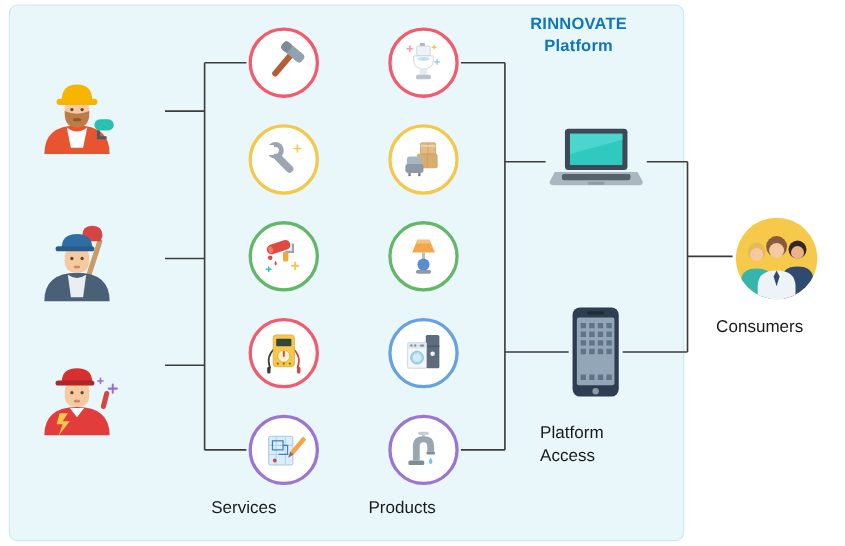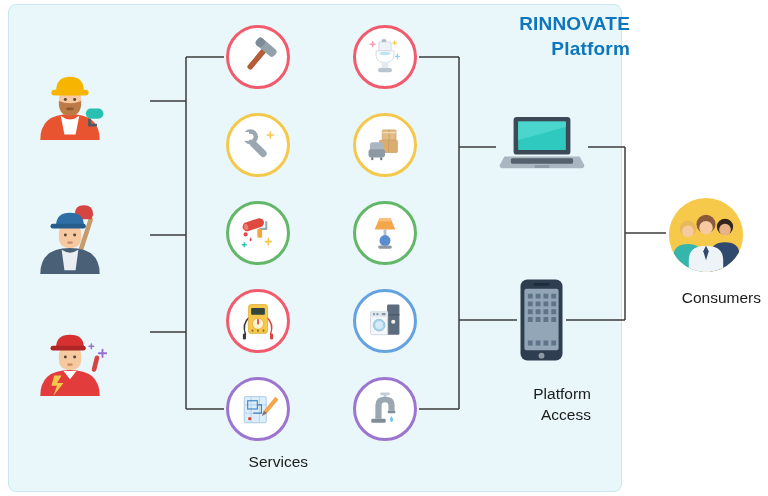--- a/index.html
+++ b/index.html
@@ -1,24 +1,24 @@
 <!DOCTYPE html>
 <html><head>
 <meta charset="utf-8">
 <style>
   html,body{margin:0;padding:0;background:#ffffff;}
   .canvas{position:relative;width:768px;height:496px;background:#ffffff;
           font-family:"Liberation Sans",sans-serif;overflow:hidden;}
   .platform-box{position:absolute;left:8px;top:4px;width:612px;height:486px;
                 border:1px solid #c9e8f2;border-radius:8px;background:#e9f7fb;}
   .connectors{position:absolute;left:0;top:0;pointer-events:none;}
-  .title{position:absolute;left:450px;top:12px;width:180px;text-align:right;
-         font-weight:bold;font-size:19px;line-height:1.3;white-space:pre-line;
+  .title{position:absolute;left:436px;top:12px;width:180px;text-align:center;
+         font-weight:bold;font-size:15px;line-height:1.3;white-space:pre-line;
          letter-spacing:.2px;}
-  .label{position:absolute;text-align:right;font-size:15.5px;color:#1a1a1a;
+  .label{position:absolute;text-align:left;font-size:15.5px;color:#1a1a1a;
          white-space:pre-line;line-height:1.35;}
   .circle-icon{position:absolute;width:58px;height:58px;border:3px solid #ccc;
                border-radius:50%;background:#ffffff;display:flex;
                align-items:center;justify-content:center;}
   .avatar{position:absolute;}
   .device{position:absolute;}
 </style>
 </head>
 <body>
 
@@ -211,21 +211,22 @@
     <svg viewBox="0 0 64 64" width="44" height="44">
       <rect x="25" y="8" width="14" height="4" rx="2" fill="#c3cdd6"></rect>
       <rect x="30" y="11" width="4" height="5" fill="#c3cdd6"></rect>
       <path d="M18 46 V26 Q18 14 32 14 Q46 14 46 26 V34 H37 V27 Q37 22 32 22 Q27 22 27 27 V46 Z" fill="#9aa7b0"></path>
       <rect x="36" y="34" width="11" height="4" rx="1" fill="#7f8d99"></rect>
       <rect x="12" y="46" width="21" height="6" rx="2" fill="#7f8d99"></rect>
       <path d="M41.5 42 q4.5 6.5 0 9 q-4.5 -2.5 0 -9" fill="#6ec6e8"></path>
     </svg>
   </div>
 
-  <div class="label" style="left:208px;top:452px;width:100px">Services</div>
+  <div class="label" style="left:192px;top:452px;width:100px">Services</div>
+  <div class="label" style="left:335px;top:452px;width:100px">Products</div>
 
   <div class="device" style="left:498px;top:115px">
     <svg viewBox="0 0 96 64" width="88" height="59">
       <rect x="17" y="2" width="62" height="41" rx="3.5" fill="#3b4a56"></rect>
       <rect x="22" y="7" width="52" height="31" fill="#2fc9c0"></rect>
       <path d="M22 7 h52 v6 l-52 14 z" fill="#4ad6cd"></path>
       <path d="M7 45 h82 l5 9 q1 4 -4 4 h-84 q-5 0 -4 -4 z" fill="#aab7c0"></path>
       <rect x="14" y="47" width="68" height="6" rx="2" fill="#55616c"></rect>
       <path d="M40 56 h16" stroke="#8d9aa5" stroke-width="3"></path>
     </svg>

